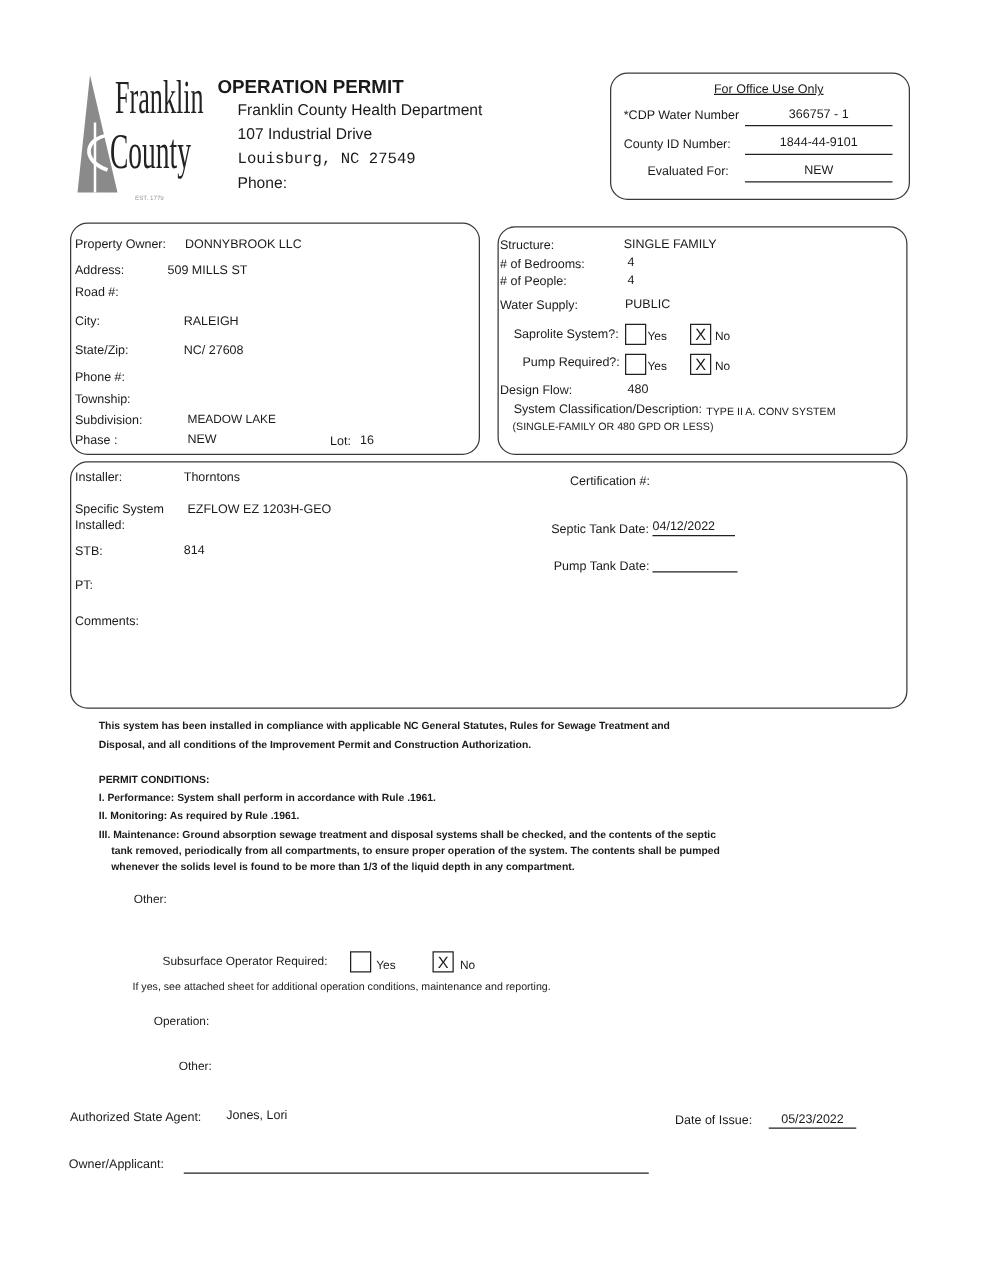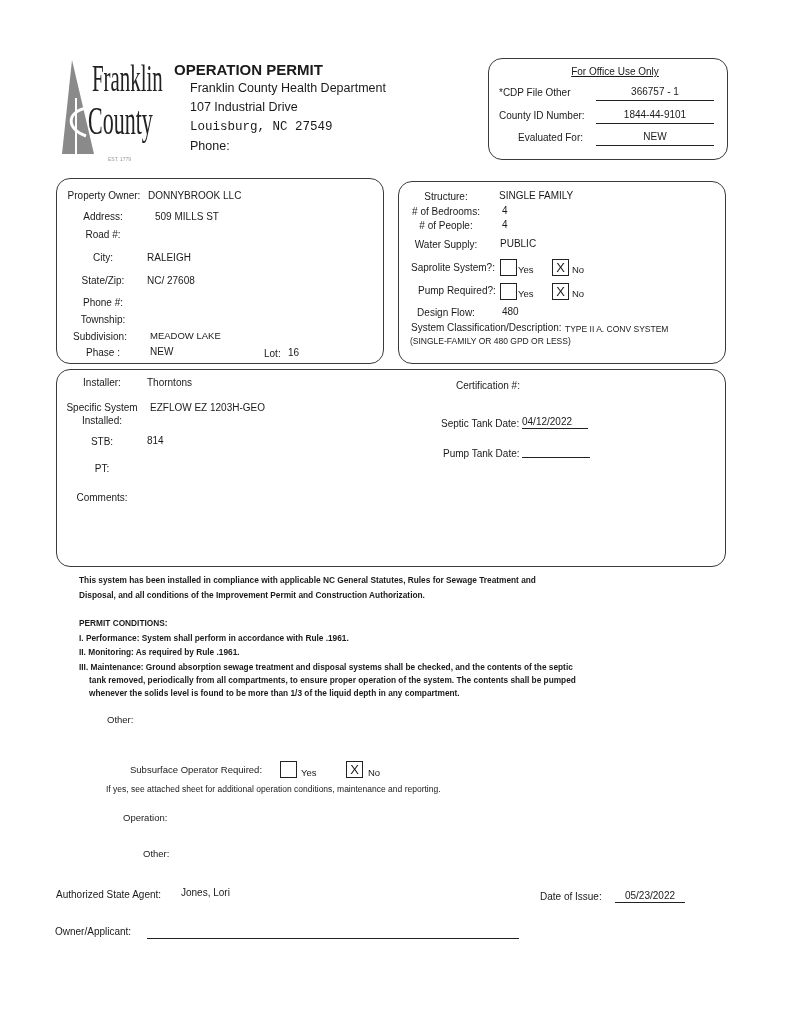--- a/index.html
+++ b/index.html
@@ -4,21 +4,21 @@
 <style>
   html, body { margin: 0; padding: 0; background: #ffffff; }
   body { width: 791px; height: 1024px; position: relative; overflow: hidden;
          font-family: "Liberation Sans", sans-serif; color: #1a1a1a; }
   .abs { position: absolute; }
   .box { position: absolute; border: 1.5px solid #3a3a3a; border-radius: 14px; }
   .t9 { font-size: 9.5px; }
   .t10 { font-size: 10px; }
   .t12 { font-size: 12.5px; }
   .bold { font-weight: bold; }
-  .r { text-align: center; }
+  .r { text-align: left; }
   .c { text-align: center; }
   .uline { border-bottom: 1.5px solid #222; }
   .cb { position: absolute; width: 15px; height: 15px; border: 1.2px solid #222; font-size: 13px; line-height: 15px; text-align: center; }
   .logo { position: absolute; left: 58px; top: 58px; width: 104px; height: 108px; }
 </style>
 </head>
 <body>
 
 <div class="logo">
   <svg width="104" height="108" viewBox="0 0 104 108">
@@ -32,32 +32,32 @@
 </div>
 
 <div class="abs bold" style="left:174px; top:61px; font-size:15px;">OPERATION PERMIT</div>
 <div class="abs t12" style="left:190px; top:81px;">Franklin County Health Department</div>
 <div class="abs t12" style="left:190px; top:100px;">107 Industrial Drive</div>
 <div class="abs t12" style="left:190px; top:120px;font-family:Liberation Mono, monospace;">Louisburg, NC 27549</div>
 <div class="abs t12" style="left:190px; top:139px;">Phone:</div>
 
 <div class="box" style="left:488px; top:58px; width:238px; height:100px;"></div>
 <div class="abs t10 c" style="left:540px; top:66px; width:150px; text-decoration:underline;">For Office Use Only</div>
-<div class="abs t10" style="left:499px; top:87px;">*CDP File Other</div>
+<div class="abs t10" style="left:499px; top:87px;">*CDP Water Number</div>
 <div class="abs t10 c uline" style="left:596px; top:86px; width:118px; padding-bottom:3px;">366757 - 1</div>
 <div class="abs t10" style="left:499px; top:110px;">County ID Number:</div>
 <div class="abs t10 c uline" style="left:596px; top:109px; width:118px; padding-bottom:3px;">1844-44-9101</div>
 <div class="abs t10" style="left:518px; top:132px;">Evaluated For:</div>
 <div class="abs t10 c uline" style="left:596px; top:131px; width:118px; padding-bottom:3px;">NEW</div>
 
 <div class="box" style="left:56px; top:178px; width:326px; height:184px;"></div>
 <div class="abs t10 r" style="left:60px; top:190px; width:88px;">Property Owner:</div>
 <div class="abs t10" style="left:148px; top:190px;">DONNYBROOK LLC</div>
 <div class="abs t10 r" style="left:60px; top:211px; width:86px;">Address:</div>
-<div class="abs t10" style="left:155px; top:211px;">509 MILLS ST</div>
+<div class="abs t10" style="left:134px; top:211px;">509 MILLS ST</div>
 <div class="abs t10 r" style="left:60px; top:229px; width:86px;">Road #:</div>
 <div class="abs t10 r" style="left:60px; top:252px; width:86px;">City:</div>
 <div class="abs t10" style="left:147px; top:252px;text-align:center;">RALEIGH</div>
 <div class="abs t10 r" style="left:60px; top:275px; width:86px;">State/Zip:</div>
 <div class="abs t10" style="left:147px; top:275px;">NC/ 27608</div>
 <div class="abs t10 r" style="left:60px; top:297px; width:86px;">Phone #:</div>
 <div class="abs t10 r" style="left:60px; top:314px; width:86px;">Township:</div>
 <div class="abs t10 r" style="left:60px; top:331px; width:80px;">Subdivision:</div>
 <div class="abs t9" style="left:150px; top:330px;">MEADOW LAKE</div>
 <div class="abs t10 r" style="left:60px; top:347px; width:86px;">Phase :</div>

